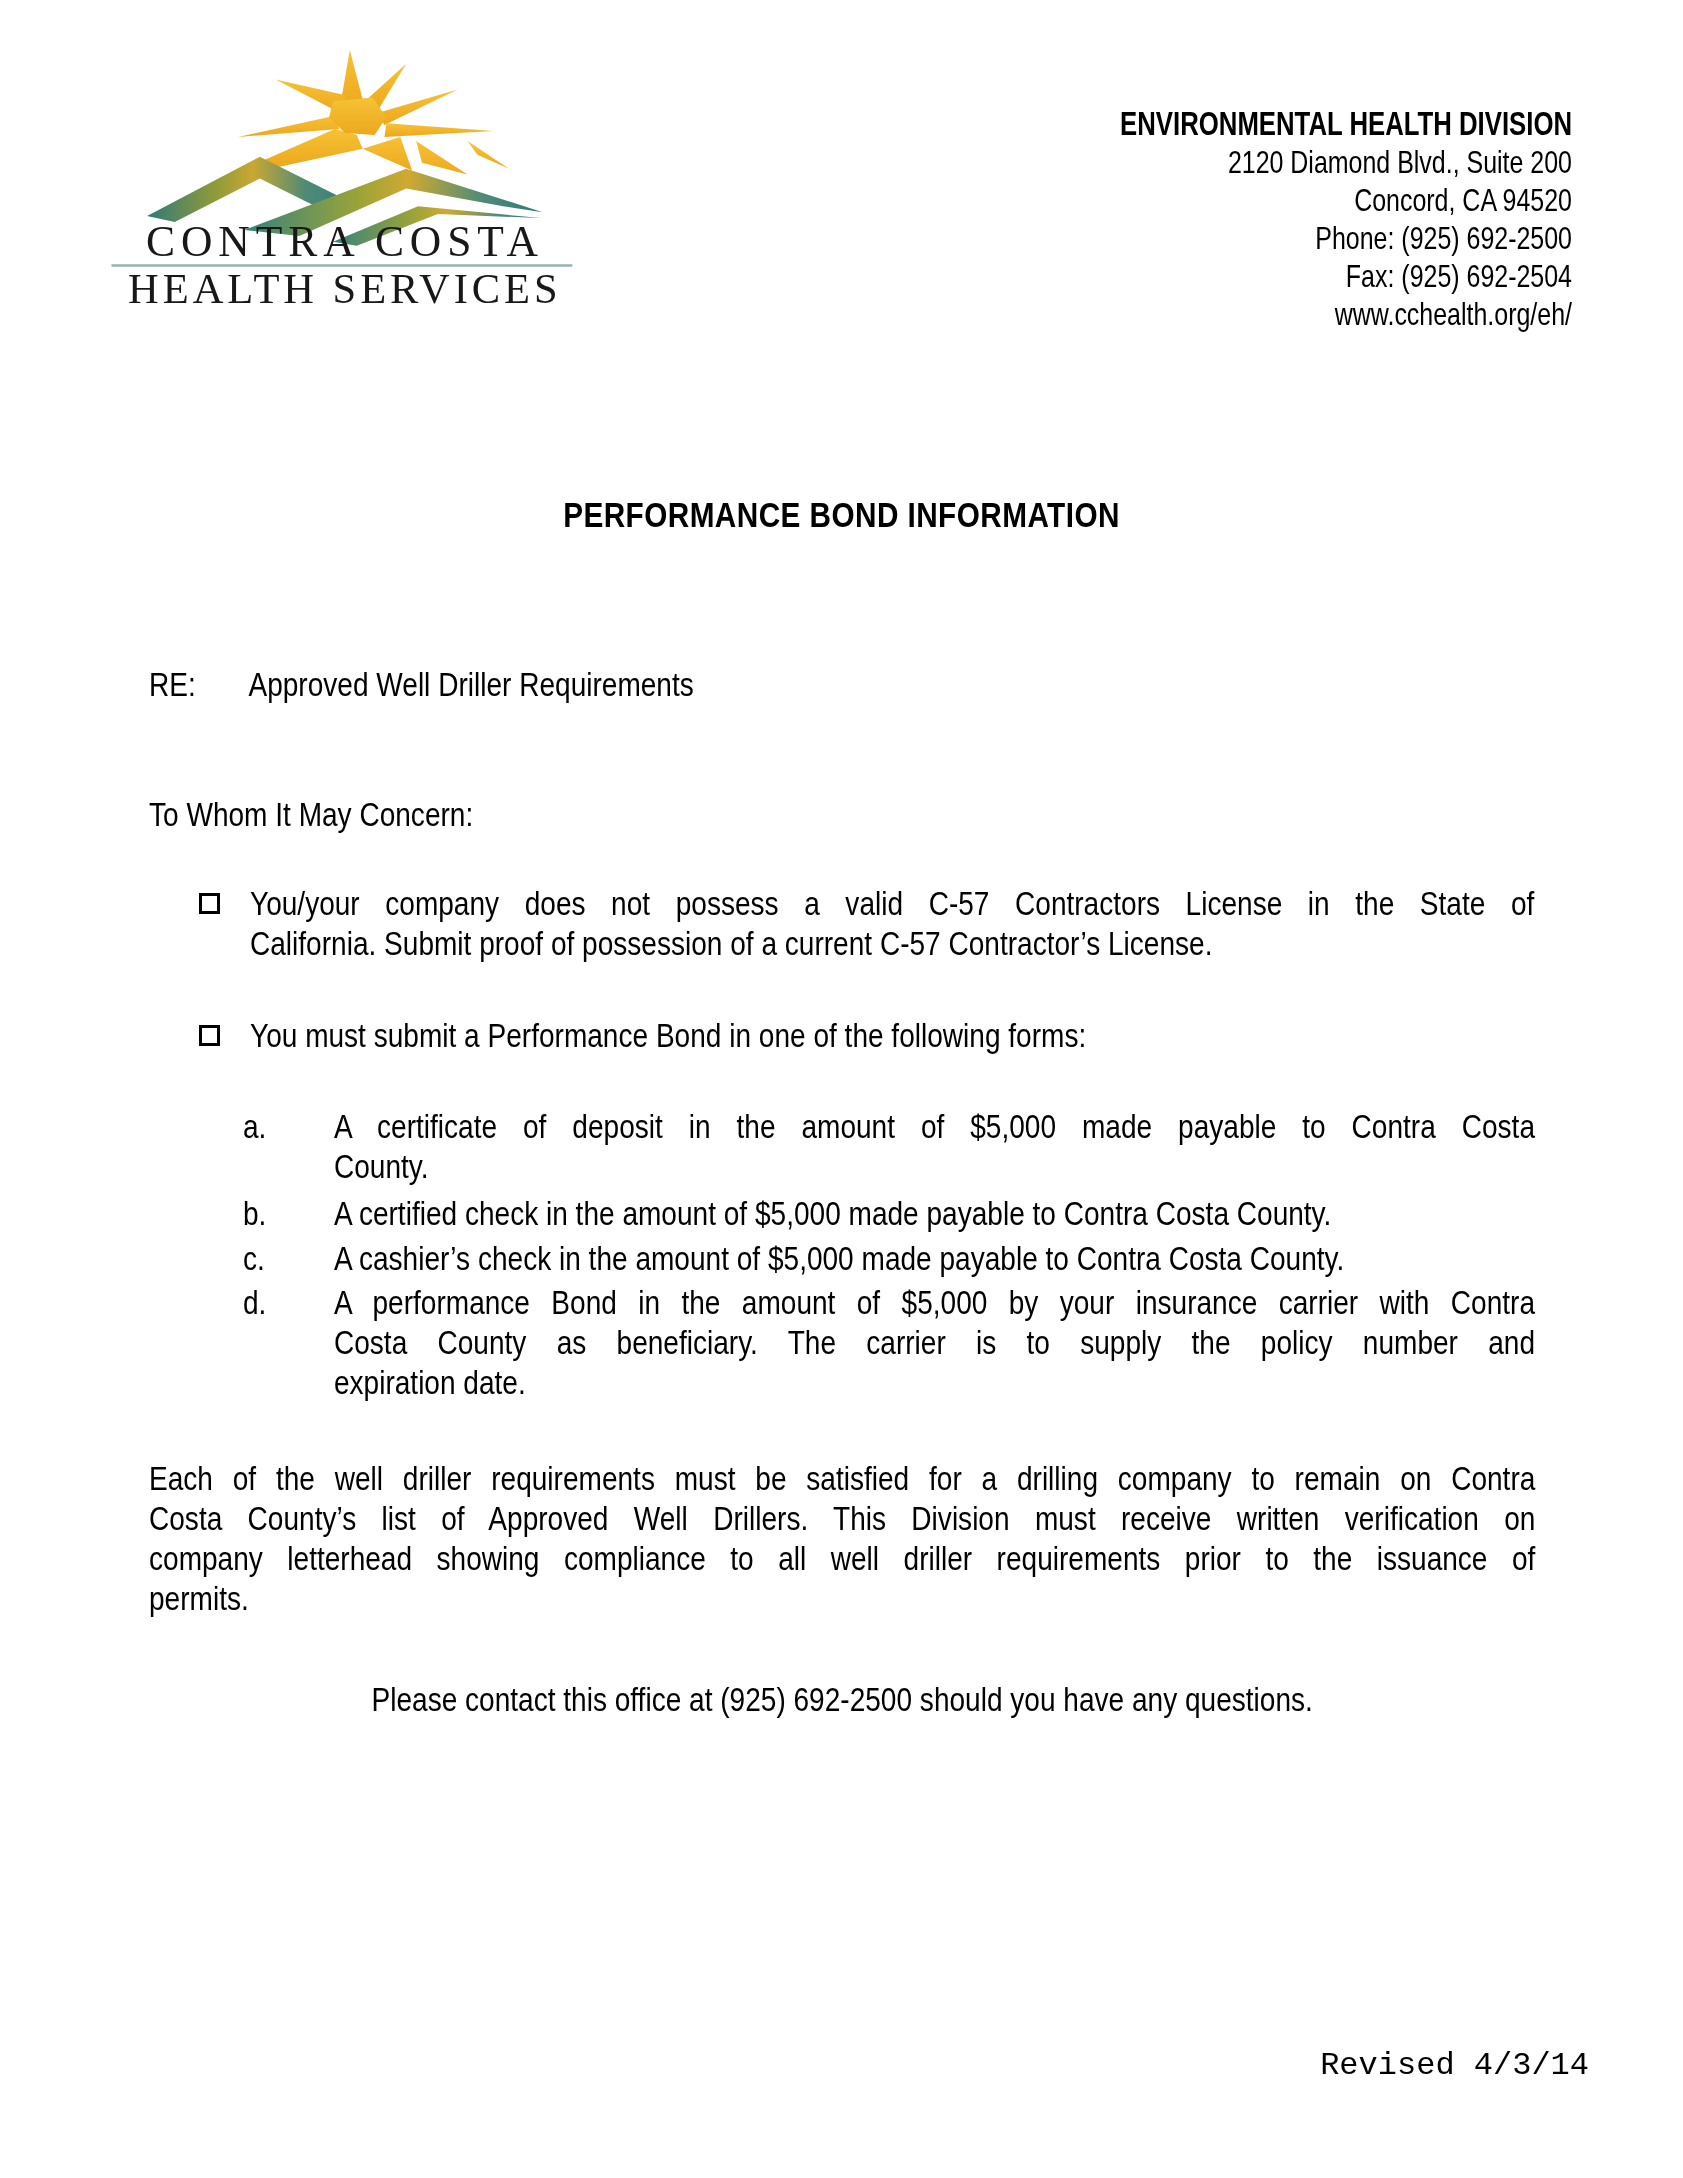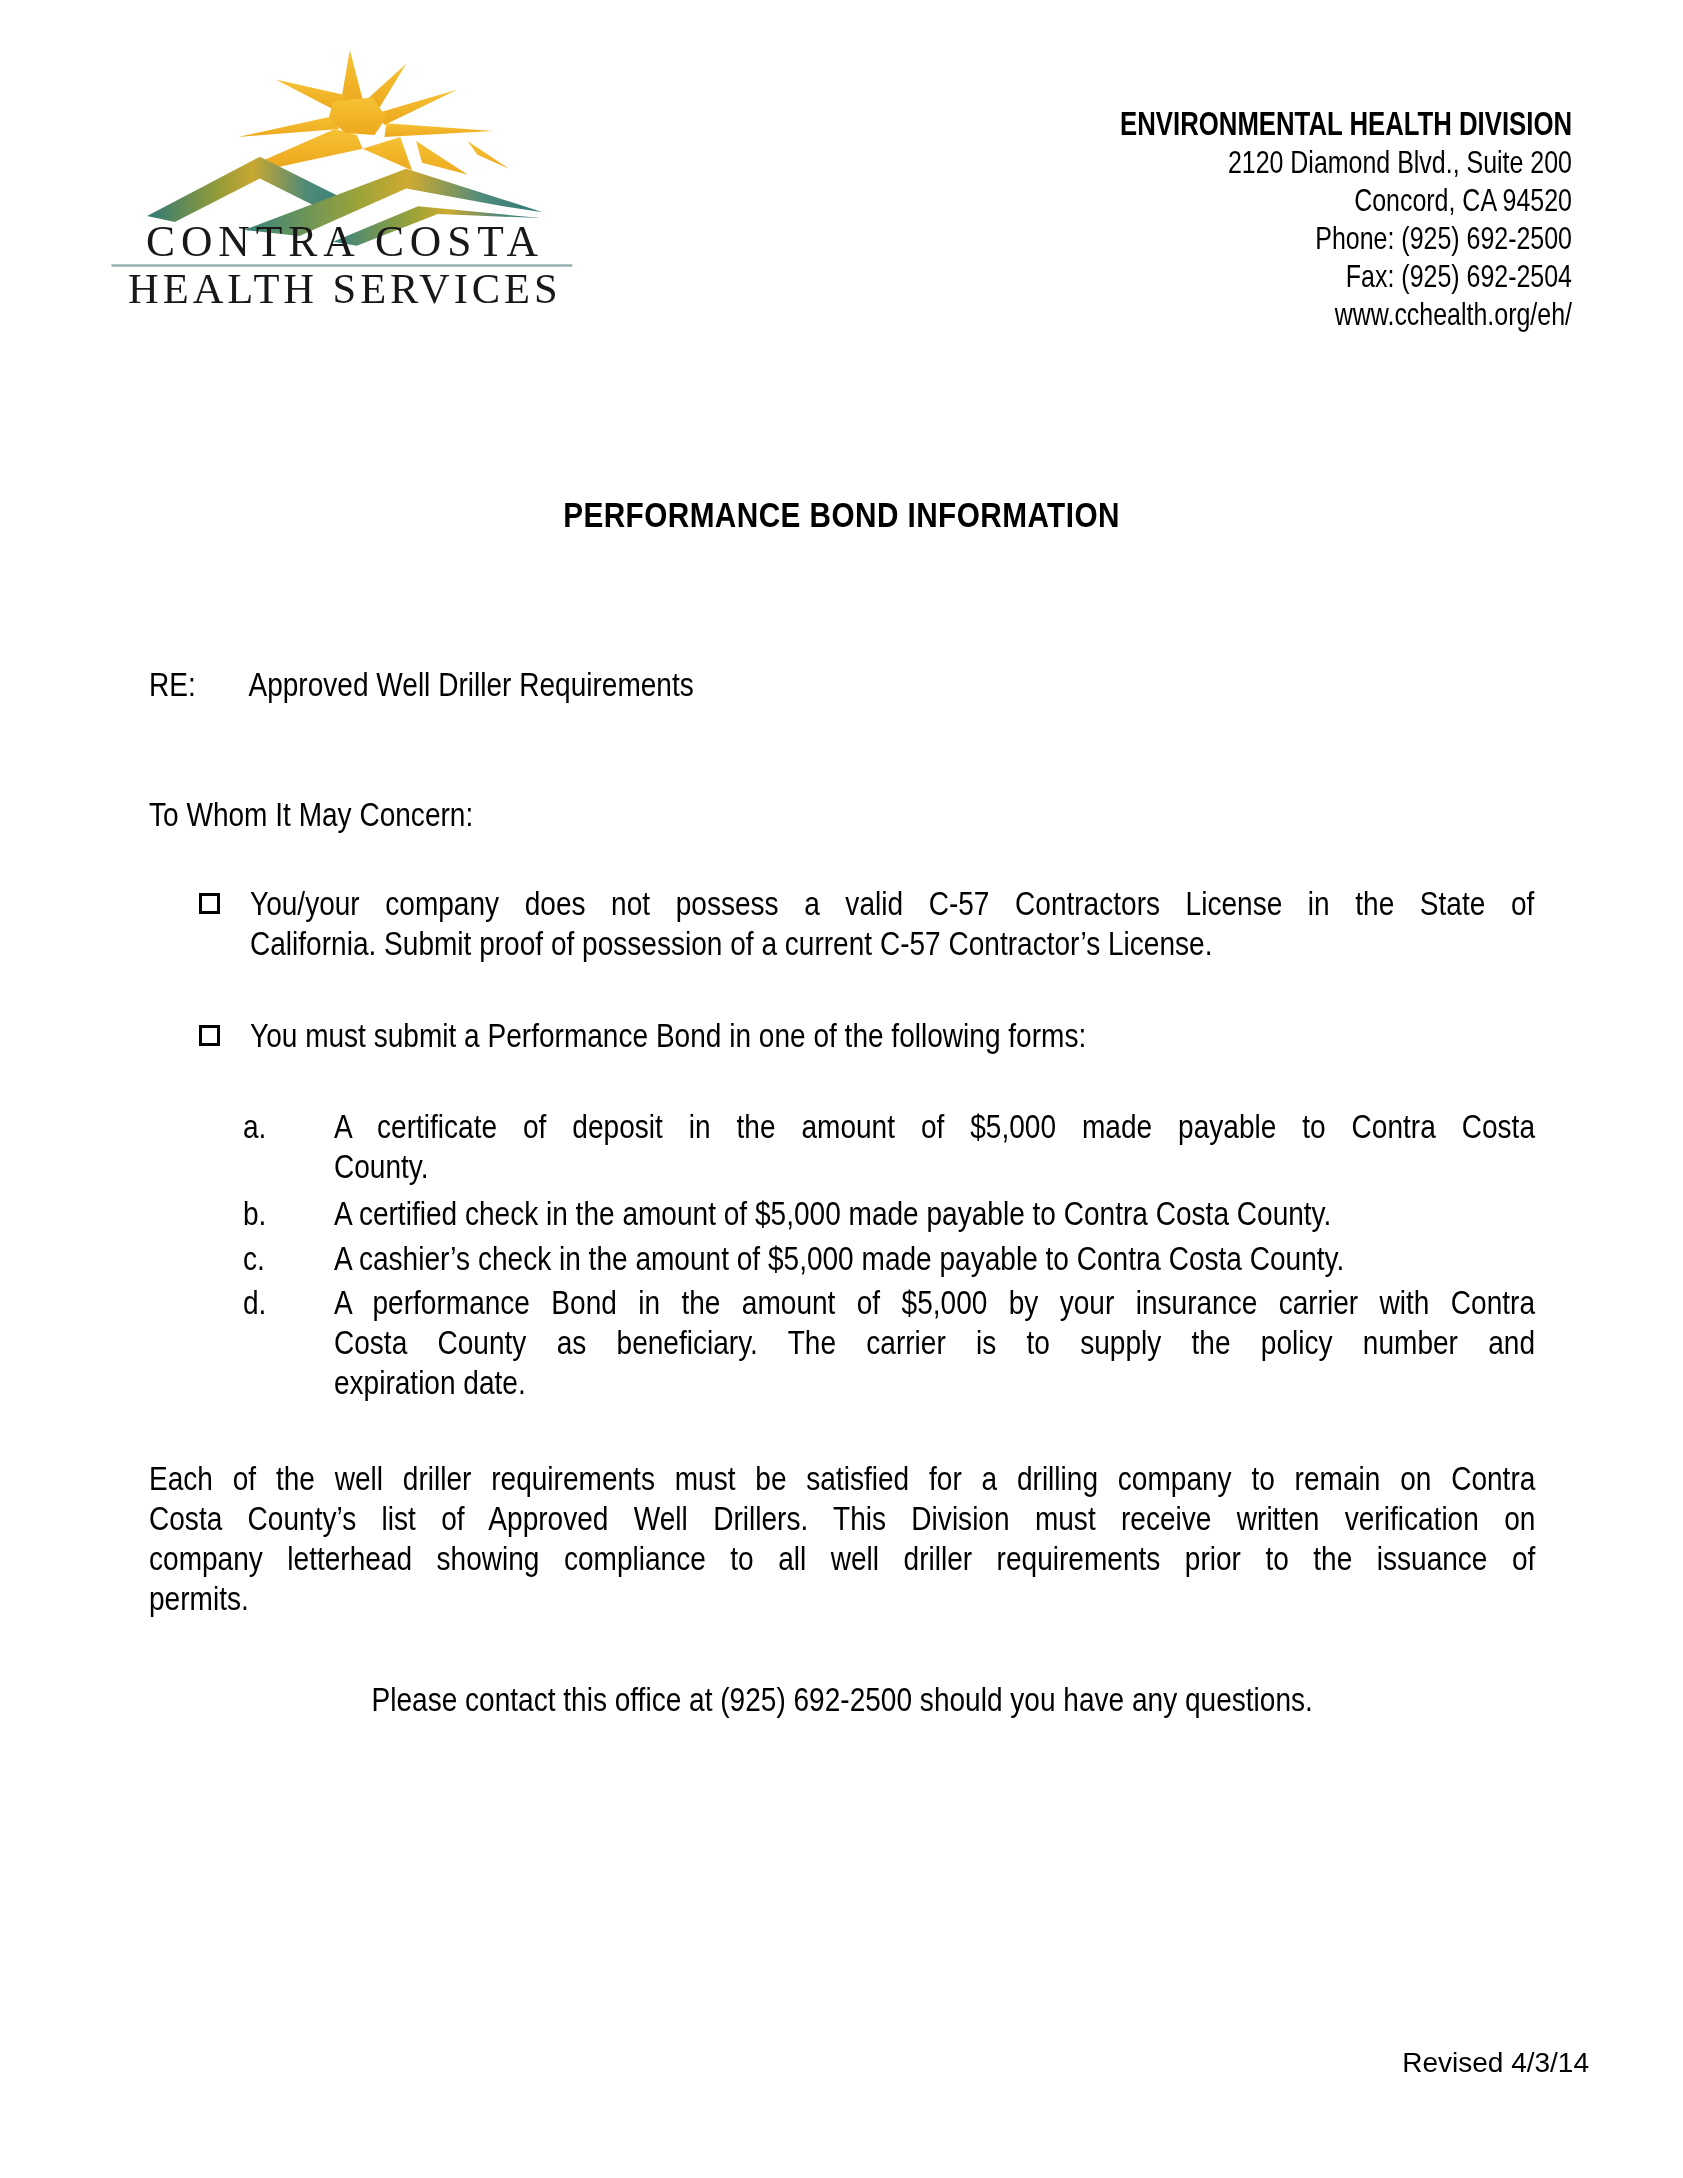--- a/index.html
+++ b/index.html
@@ -31,21 +31,21 @@
   .b2{top:1016px;}
   .bmark{position:absolute;left:199px;width:15px;height:15px;border:3px solid #000;background:#fff;}
   .m1{top:893px;}
   .m2{top:1025px;}
   .list-item{left:243px;width:1520px;}
   .ia{top:1107px;} .ib{top:1194px;} .ic{top:1239px;} .id{top:1283px;}
   .li-label{display:inline-block;width:107px;}
   .li-indent{padding-left:107px;}
   .closing{left:149px;top:1459px;width:1631px;}
   .contact{left:149px;top:1680px;width:1631px;text-align:center;}
-  .footer{right:94px;top:2047px;font-family:Liberation Sans, sans-serif;font-size:28px;}
+  .footer{right:94px;top:2047px;font-family:Liberation Mono, monospace;font-size:32px;}
   .nowrap{white-space:nowrap;}
 </style>
 </head>
 <body>
 
 <div class="page">
 
   <div class="abs logo">
     <svg width="540" height="272" viewBox="0 0 545 275">
       <defs>

